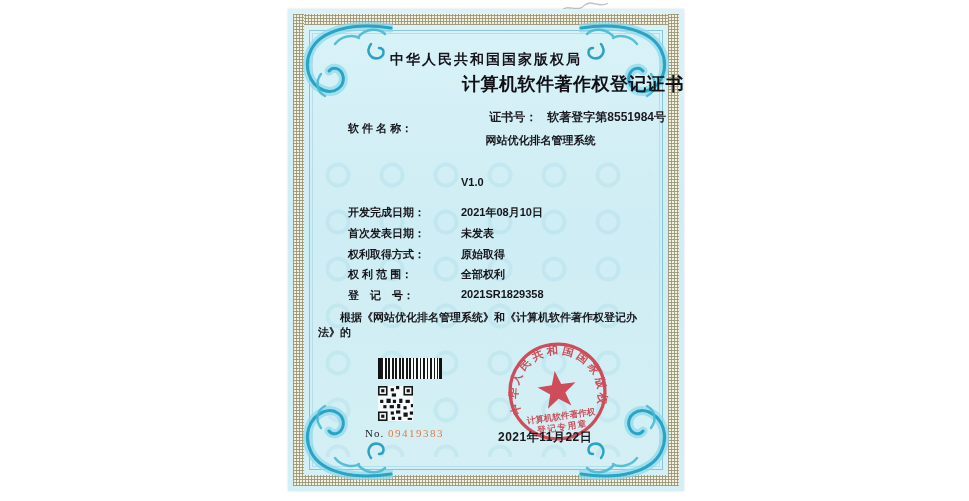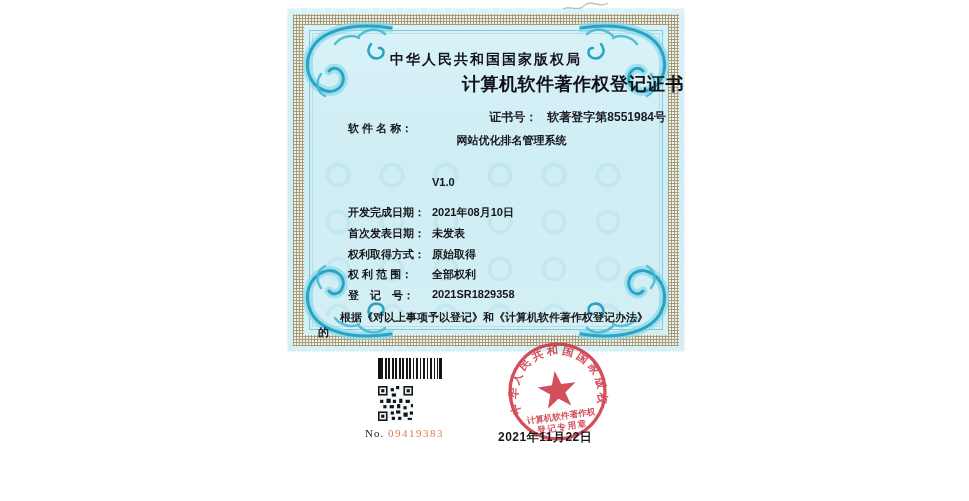--- a/index.html
+++ b/index.html
@@ -1,18 +1,18 @@
 <!DOCTYPE html>
 <html><head>
 <meta charset="utf-8">
 <style>
   html,body{margin:0;padding:0;background:#ffffff;}
   .stage{position:relative;width:969px;height:501px;background:#ffffff;overflow:hidden;
          font-family:"Liberation Sans","DejaVu Sans",sans-serif;color:#17171c;}
-  .cert{position:absolute;left:288px;top:9px;width:396px;height:342px;
+  .cert{position:absolute;left:288px;top:9px;width:396px;height:482px;
         background:linear-gradient(180deg,#d9f3f8 0%,#cfedf4 45%,#d4f0f5 100%);
         box-shadow:0 0 2px rgba(0,0,0,.15);}
   
   .key{position:absolute;background-color:#f3f0e2;
        background-image:repeating-linear-gradient(0deg,rgba(150,146,116,.85) 0 1px,transparent 1px 3px),
                         repeating-linear-gradient(90deg,rgba(150,146,116,.85) 0 1px,transparent 1px 3px);}
   .key.top{left:5px;right:5px;top:5px;height:11px;}
   .key.bottom{left:5px;right:5px;bottom:5px;height:11px;}
   .key.left{top:5px;bottom:5px;left:5px;width:11px;}
   .key.right{top:5px;bottom:5px;right:5px;width:11px;}
@@ -28,21 +28,21 @@
   .corner.tr{right:13px;top:13px;transform:scaleX(-1);}
   .corner.bl{left:13px;bottom:11px;transform:scaleY(-1);}
   .corner.br{right:13px;bottom:11px;transform:scale(-1,-1);}
   .title1{position:absolute;left:0;right:0;top:42px;text-align:center;
           font-size:14px;font-weight:bold;letter-spacing:2px;color:#14141a;}
   .title2{position:absolute;left:0;right:0;top:63px;text-align:right;
           font-size:18px;font-weight:bold;letter-spacing:.5px;color:#101016;}
   .certno{position:absolute;right:18px;top:100px;font-size:12px;font-weight:bold;color:#1a1a20;}
   .certno .gap{display:inline-block;width:10px;}
   .row{position:absolute;left:60px;right:16px;display:flex;align-items:flex-start;
-       font-size:11px;font-weight:bold;color:#15151a;}
+       font-size:11px;font-weight:bold;color:#15151a;gap:29px;}
   .row .lbl{flex:none;width:84px;white-space:pre;}
   .row .val{white-space:pre;}
   .r1{top:112px}.r2{top:152px}.r3{top:196px}.r4{top:217px}.r5{top:238px}.r6{top:258px}.r7{top:279px}
   .val2{display:block;margin-top:16px;}
   .statement{position:absolute;left:30px;right:26px;font-size:11px;font-weight:600;color:#17171c;}
   .st1{top:301px;text-indent:22px;}
   .st2{top:326px;}
   .barcode{position:absolute;left:90px;top:349px;width:64px;height:21px;background-color:#f7fbfc;
     background-image:
       linear-gradient(90deg,#111 0 3px,transparent 3px 61px,#111 61px),
@@ -128,21 +128,21 @@
     </div>
     <div class="row r6">
       <span class="lbl">权 利 范 围：</span>
       <span class="val">全部权利</span>
     </div>
     <div class="row r7">
       <span class="lbl">登　记　号：</span>
       <span class="val">2021SR1829358</span>
     </div>
 
-    <div class="statement st1">根据《对以上事项予以登记》和《计算机软件著作权登记办法》的</div>
+    <div class="statement st1">根据《网站优化排名管理系统》和《计算机软件著作权登记办法》的</div>
 
     <div class="barcode"></div>
     <svg class="qr" viewBox="0 0 33 33">
       <rect x="0" y="0" width="33" height="33" fill="#f4fafb"></rect>
       <g fill="#141414">
         <rect x="0" y="0" width="9" height="9"></rect>
           <rect x="24" y="0" width="9" height="9"></rect>
           <rect x="0" y="24" width="9" height="9"></rect>
       </g>
       <g fill="#eef7f9">

